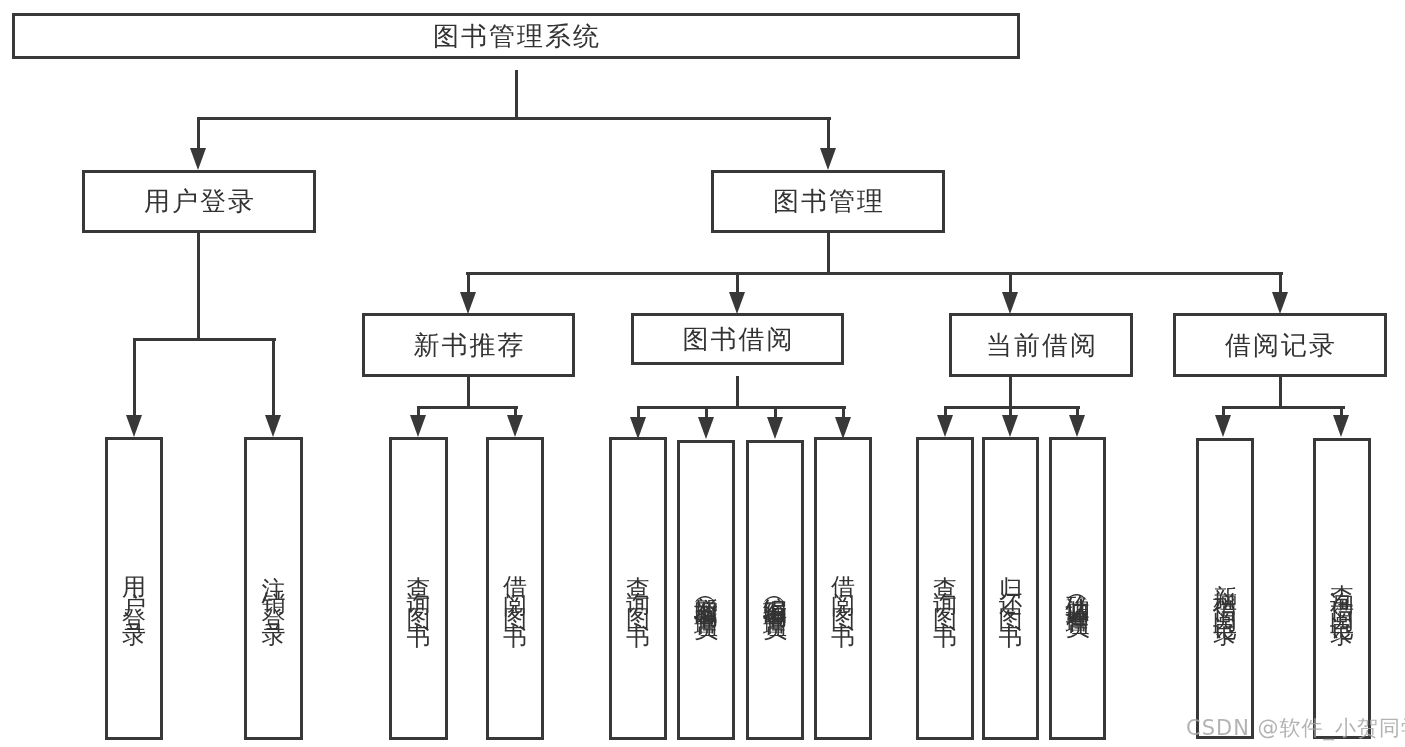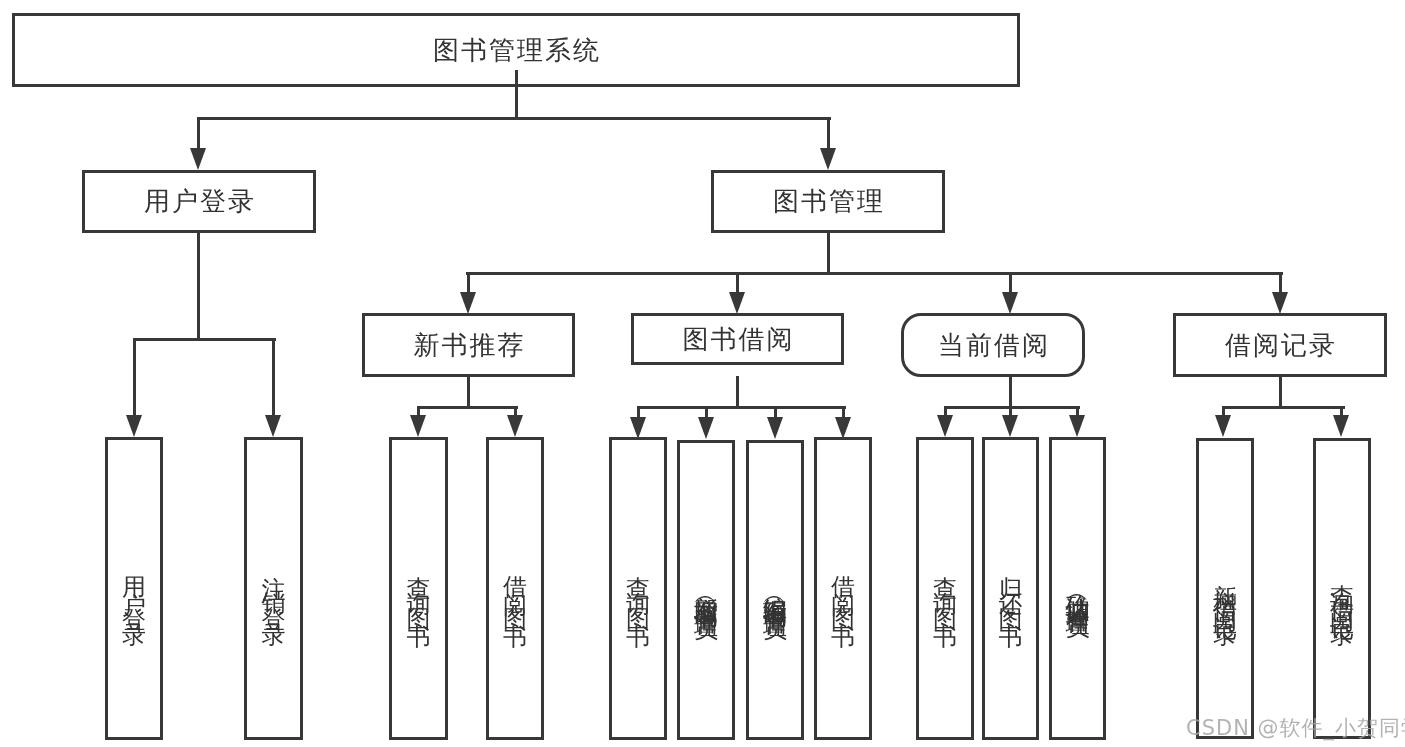--- a/index.html
+++ b/index.html
@@ -72,28 +72,28 @@
     letter-spacing: 1px;
     z-index: 5;
     white-space: nowrap;
   }
 </style>
 </head>
 <body>
 
 <div class="canvas">
 
-  <div class="box" style="left:12px; top:13px; width:1008px; height:74px;">图书管理系统</div>
+  <div class="box" style="left:12px; top:13px; width:1008px; height:46px;">图书管理系统</div>
 
   <div class="box" style="left:82px; top:170px; width:234px; height:63px;">用户登录</div>
   <div class="box" style="left:362px; top:313px; width:213px; height:64px;">新书推荐</div>
 
   <div class="box" style="left:711px; top:170px; width:234px; height:63px;">图书管理</div>
   <div class="box" style="left:631px; top:313px; width:213px; height:52px;">图书借阅</div>
-  <div class="box" style="left:901px; top:313px; width:184px; height:64px;border-radius:20px;">当前借阅</div>
+  <div class="box" style="left:949px; top:313px; width:184px; height:64px;">当前借阅</div>
   <div class="box" style="left:1173px; top:313px; width:214px; height:64px;">借阅记录</div>
 
   <div class="leaf ls-s" style="left:105px;">用户登录</div>
   <div class="leaf ls-s" style="left:244px; width:59px;">注销登录</div>
 
   <div class="leaf ls-s" style="left:389px; width:59px;">查询图书</div>
   <div class="leaf ls-s" style="left:486px;">借阅图书</div>
 
   <div class="leaf ls-s" style="left:609px;">查询图书</div>
   <div class="leaf ls-l" style="left:677px; top:440px; height:300px;">新增图书（管理员）</div>

